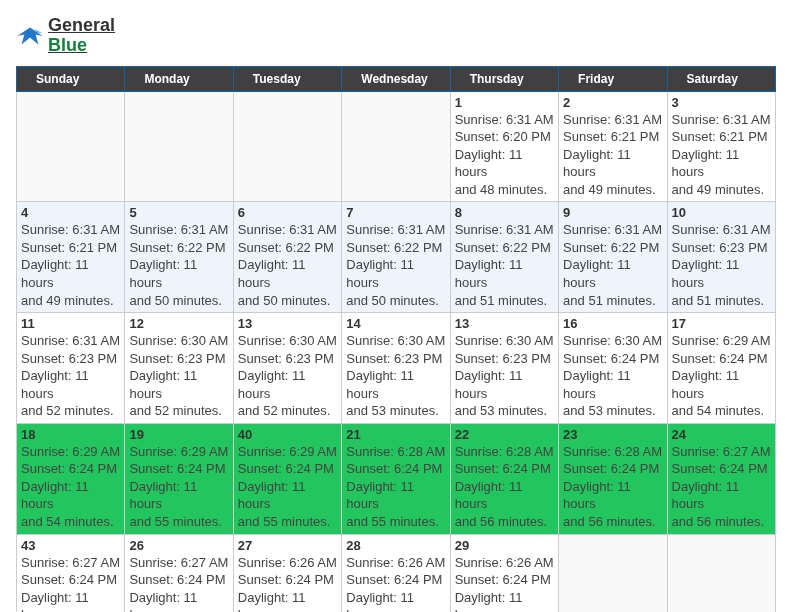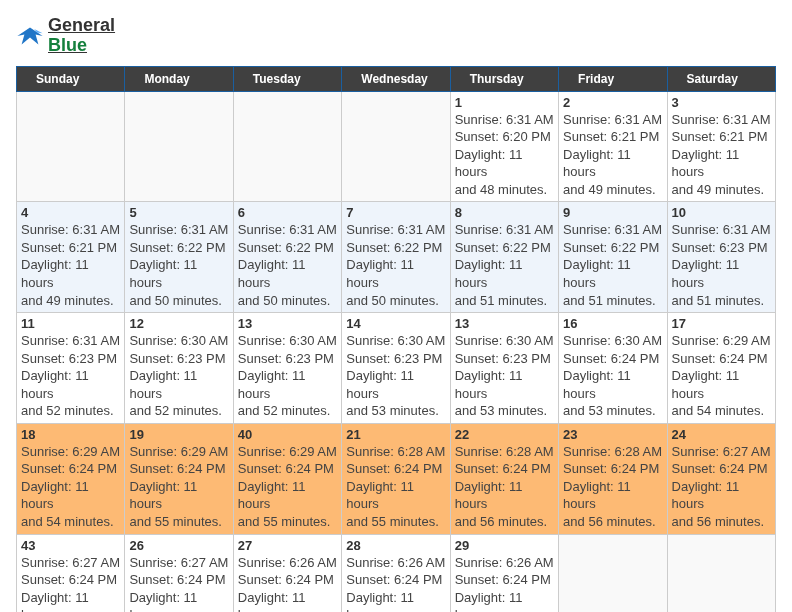--- a/index.html
+++ b/index.html
@@ -250,21 +250,21 @@
 and 53 minutes.</div>
           </td>
           <td>
             <span class="day-num">17</span>
             <div class="day-info" style="white-space: pre-line;">Sunrise: 6:29 AM
 Sunset: 6:24 PM
 Daylight: 11 hours
 and 54 minutes.</div>
           </td>
         </tr>
-        <tr style="background: #fdba74;">
+        <tr style="background: #22c55e;">
           <td>
             <span class="day-num">18</span>
             <div class="day-info" style="white-space: pre-line;">Sunrise: 6:29 AM
 Sunset: 6:24 PM
 Daylight: 11 hours
 and 54 minutes.</div>
           </td>
           <td>
             <span class="day-num">19</span>
             <div class="day-info" style="white-space: pre-line;">Sunrise: 6:29 AM

